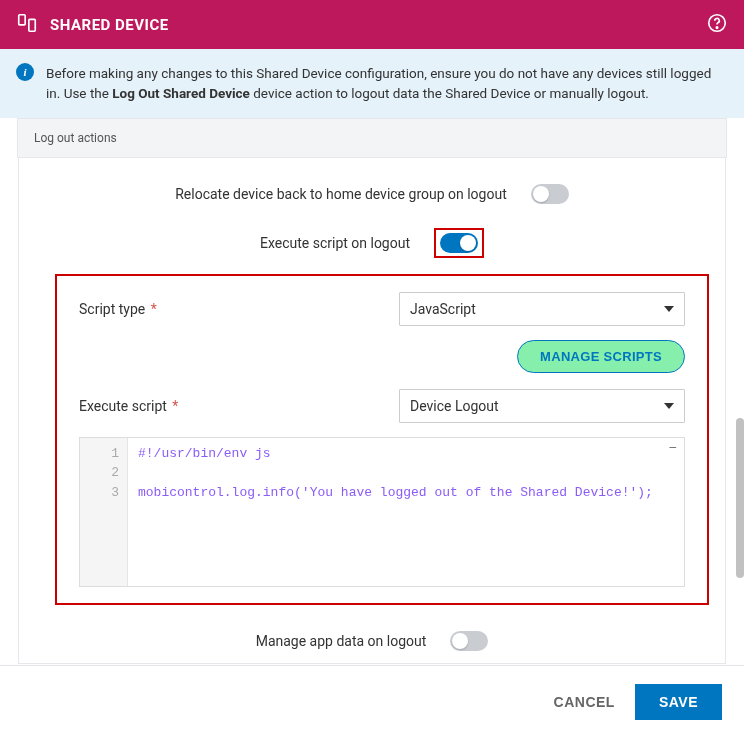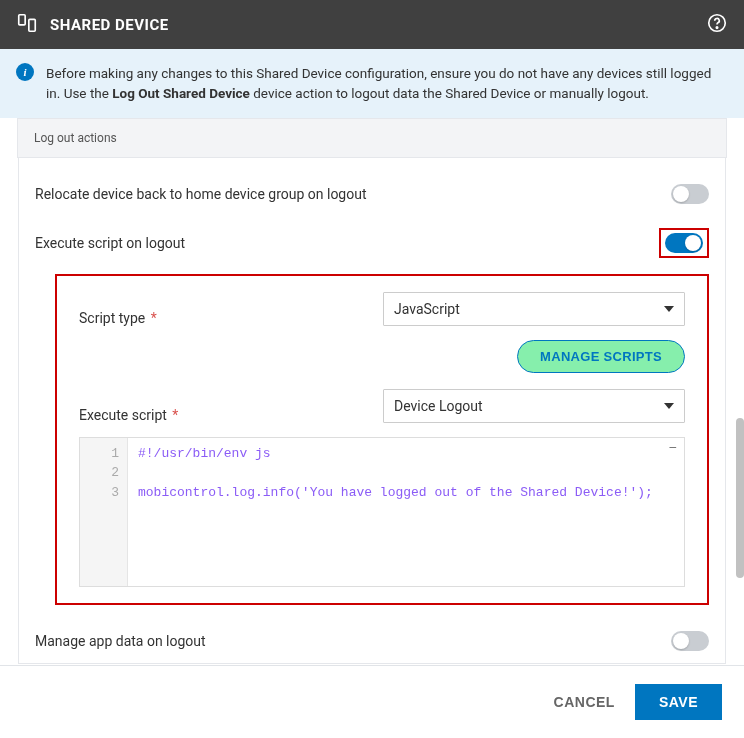--- a/index.html
+++ b/index.html
@@ -1,44 +1,44 @@
 <!DOCTYPE html>
 <html><head>
   <meta charset="utf-8">
   <style>
     * { box-sizing: border-box; margin: 0; padding: 0; }
     body { font-family: -apple-system, BlinkMacSystemFont, "Segoe UI", Roboto, Arial, sans-serif; font-size: 14px; color: #333; background: #fff; }
     .container { width: 744px; height: 738px; display: flex; flex-direction: column; }
-    .header { background: #404040; color: #fff; padding: 12px 16px; display: flex; align-items: center; justify-content: space-between; }
+    .header { background: #be185d; color: #fff; padding: 12px 16px; display: flex; align-items: center; justify-content: space-between; }
     .header-left { display: flex; align-items: center; gap: 12px; }
     .header-title { font-weight: 700; font-size: 15px; letter-spacing: 0.5px; }
     .device-icon svg { width: 22px; height: 22px; }
     .help-icon svg { width: 22px; height: 22px; }
     .help-icon { cursor: pointer; }
 
     .info-banner { background: #e6f2fa; padding: 14px 16px; display: flex; align-items: flex-start; gap: 12px; }
     .info-icon { flex-shrink: 0; width: 18px; height: 18px; border-radius: 50%; background: #0076c0; color: #fff; font-size: 11px; display: flex; align-items: center; justify-content: center; font-style: italic; font-weight: bold; font-family: Georgia, serif; }
     .info-text { font-size: 13.5px; line-height: 1.5; color: #333; }
     .info-text b { font-weight: 700; }
 
     .content { flex: 1; overflow-y: auto; padding: 0 18px 18px 18px; position: relative; }
     .section-header { background: #f3f4f6; padding: 12px 16px; font-size: 12px; color: #555; margin: 0 -2px 14px -2px; border: 1px solid #e5e7eb; }
     .content-inner { border: 1px solid #e5e7eb; border-top: none; }
 
-    .row { display: flex; align-items: center; justify-content: space-between; padding: 12px 16px; gap: 24px; }
+    .row { display: flex; align-items: center; justify-content: center; padding: 12px 16px; gap: 24px; }
     .row-label { font-size: 14px; color: #333; }
     .toggle { width: 38px; height: 20px; border-radius: 10px; background: #c9cdd2; position: relative; cursor: pointer; }
     .toggle::after { content: ""; position: absolute; width: 16px; height: 16px; border-radius: 50%; background: #fff; top: 2px; left: 2px; transition: left 0.2s; box-shadow: 0 1px 2px rgba(0,0,0,0.2); }
     .toggle.on { background: #0076c0; }
     .toggle.on::after { left: 20px; }
 
     .highlight-toggle { border: 2px solid #cc0000; padding: 3px 4px; display: inline-flex; }
 
     .script-panel { margin: 4px 16px 14px 36px; border: 2px solid #cc0000; padding: 16px 22px; }
-    .field-row { display: flex; align-items: flex-end; margin-bottom: 14px; gap: 14px; }
+    .field-row { display: flex; align-items: center; margin-bottom: 14px; gap: 30px; }
     .field-label { width: 290px; font-size: 14px; color: #333; }
     .req { color: #d9534f; margin-left: 2px; }
     .select { flex: 1; border: 1px solid #ccc; border-radius: 1px; padding: 8px 10px; font-size: 14px; display: flex; align-items: center; justify-content: space-between; cursor: pointer; background: #fff; }
     .chevron-down { width: 0; height: 0; border-left: 5px solid transparent; border-right: 5px solid transparent; border-top: 6px solid #333; }
 
     .manage-btn-row { display: flex; justify-content: flex-end; margin-bottom: 16px; }
     .manage-btn { border: 1.5px solid #0076c0; color: #0076c0; background: #86efac; padding: 8px 22px; border-radius: 18px; font-size: 13px; font-weight: 600; cursor: pointer; letter-spacing: 0.3px; }
 
     .code-editor { border: 1px solid #ddd; display: flex; font-family: "Courier New", monospace; font-size: 13px; min-height: 150px; background: #fff; position: relative; }
     .gutter { width: 48px; background: #f5f5f5; border-right: 1px solid #e5e5e5; color: #aaa; text-align: right; padding: 6px 8px 6px 0; line-height: 1.5; }

